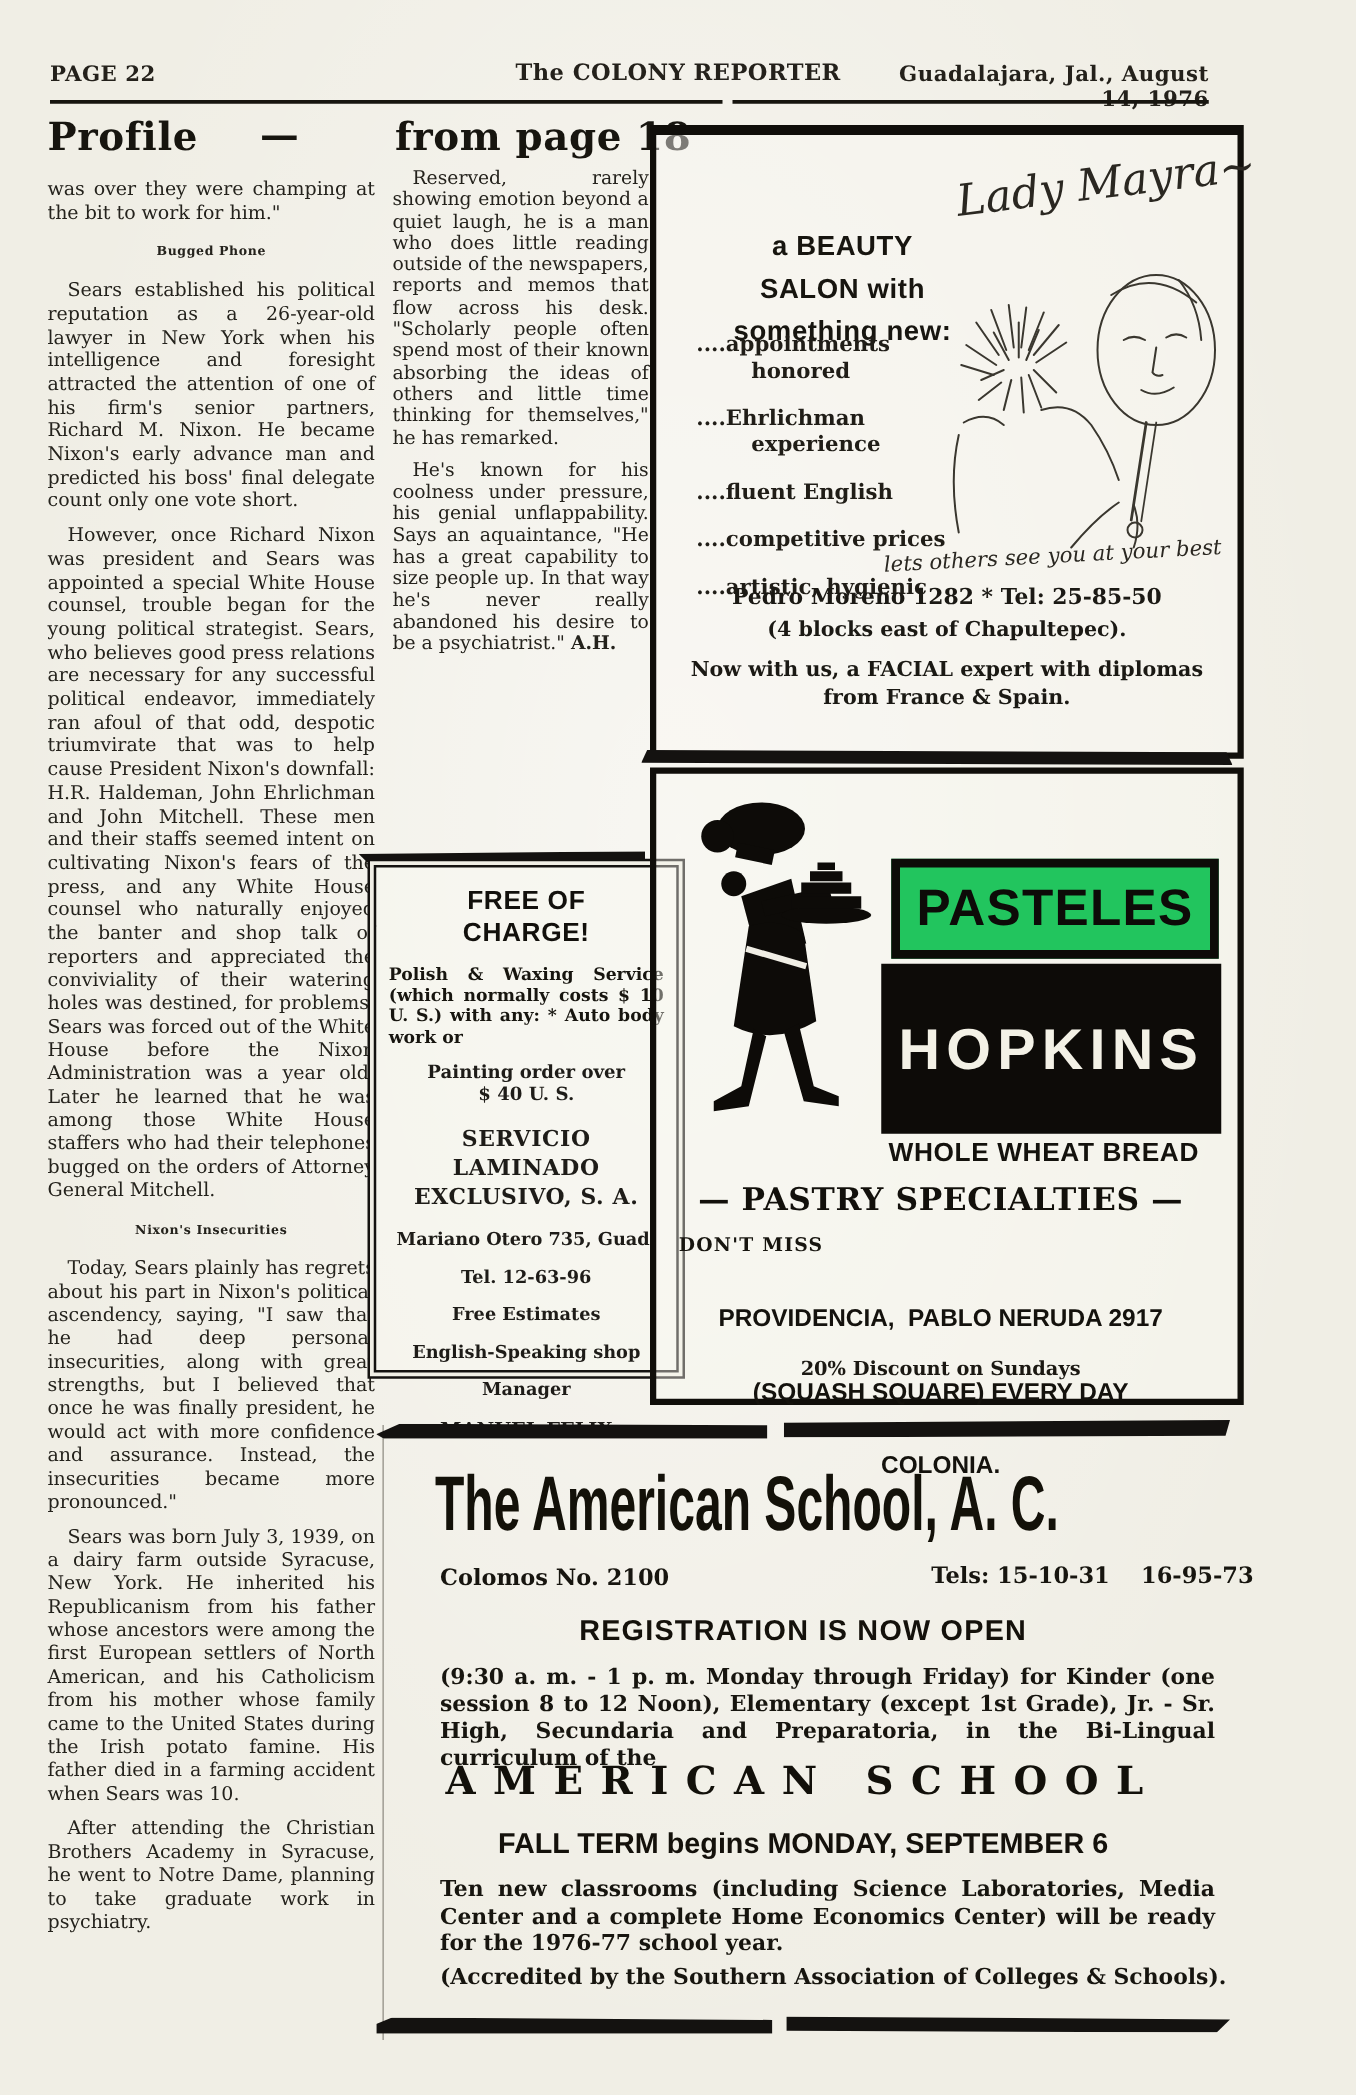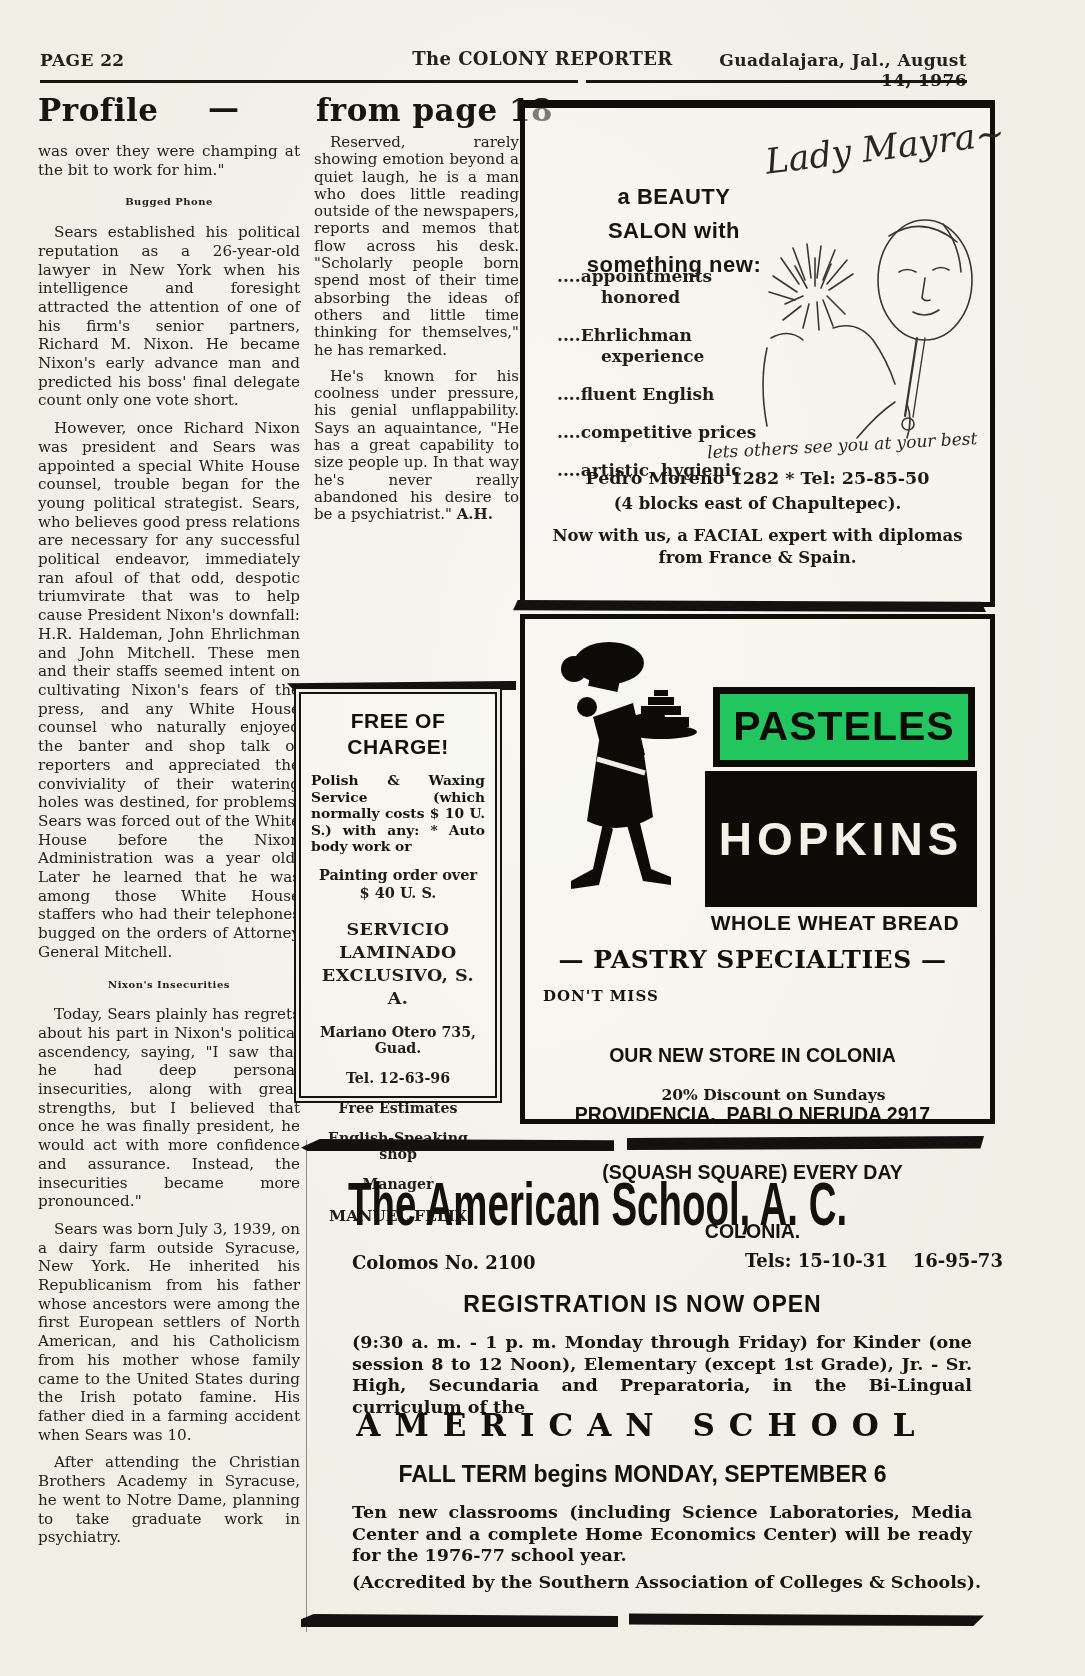--- a/index.html
+++ b/index.html
@@ -31,40 +31,40 @@
   
   .beauty-box{left:520px;top:100px;width:465px;height:494px;border:5px solid #100e0a;border-top-width:8px;background:rgba(250,249,243,.45);}
   .beauty-head{left:30px;top:36px;width:238px;font-weight:bold;font-size:22px;line-height:34px;text-align:center;color:#17150f;letter-spacing:.5px;margin-top:36px;}
   .script{font-style:italic;color:#2a2721;font-family:"DejaVu Serif", serif;}
   .beauty-brand{left:238px;top:34px;width:230px;font-size:35px;transform:rotate(-7deg);transform-origin:left top;white-space:nowrap;}
   .beauty-bullets{left:32px;top:158px;width:205px;font-weight:bold;font-size:17px;color:#201d17;}
   .beauty-bullets div{margin-bottom:17px;padding-left:44px;text-indent:-44px;line-height:21px;}
   .beauty-tagline{left:182px;top:327px;width:280px;font-size:17px;transform:rotate(-3deg);white-space:nowrap;}
   .beauty-addr{left:10px;width:445px;font-weight:bold;text-align:center;color:#1b1914;}
   
-  .free-box{left:299px;top:692px;width:198px;height:406px;border:2px solid #141210;
+  .free-box{left:299px;top:692px;width:244px;height:406px;border:2px solid #141210;
             box-shadow:0 0 0 3px #f0eee5, 0 0 0 5px #141210;background:rgba(250,249,243,.4);
             padding:14px 10px;box-sizing:border-box;}
   .free-title{font-weight:bold;font-size:21px;line-height:26px;text-align:center;letter-spacing:.5px;color:#12100c;}
   .free-body{font-weight:bold;font-size:13.8px;line-height:16.5px;text-align:justify;margin-top:12px;color:#17150f;}
   .free-offer{font-weight:bold;font-size:14.5px;line-height:18px;text-align:center;margin-top:11px;}
   .free-co{font-weight:bold;font-size:17.5px;line-height:23px;text-align:center;margin-top:16px;letter-spacing:.5px;}
   .free-item{font-weight:bold;font-size:14.2px;text-align:center;margin-top:14px;}
   .free-item.big{font-size:15.5px;}
   
   .hop-box{left:520px;top:614px;width:465px;height:500px;border:5px solid #100e0a;background:rgba(250,249,243,.4);}
   .hop-pasteles{left:188px;top:68px;width:248px;height:66px;border:7px solid #0d0b08;background:#22c55e;
                 font-weight:bold;font-size:41px;line-height:64px;text-align:center;letter-spacing:1px;color:#0d0b08;}
   .hop-hopkins{left:180px;top:152px;width:272px;height:136px;background:#0d0b08;
                font-weight:bold;font-size:46px;line-height:136px;text-align:center;letter-spacing:5px;color:#f3f1e6;}
   .hop-wheat{left:160px;top:292px;width:300px;font-weight:bold;font-size:21px;text-align:center;color:#14120d;letter-spacing:.5px;}
   .hop-pastry{left:0;top:326px;width:455px;font-weight:bold;font-size:25px;text-align:center;color:#12100b;letter-spacing:.5px;}
   .hop-miss{left:18px;top:368px;font-weight:bold;font-size:15px;color:#17150f;letter-spacing:1px;}
   .hop-store{left:0;top:388px;width:455px;font-weight:bold;font-size:19.5px;line-height:19.5px;text-align:center;color:#14120d;white-space:pre;}
-  .hop-disc{left:0;top:466px;width:455px;font-weight:bold;font-size:15.5px;text-align:center;color:#1b1812;padding-left:21px;}
+  .hop-disc{left:0;top:466px;width:455px;font-weight:bold;font-size:15.5px;text-align:center;color:#1b1812;}
   
   .school-title{left:348px;top:1168px;font-weight:bold;font-size:62px;letter-spacing:0;color:#131109;
                 transform:scaleX(.62);transform-origin:left top;white-space:nowrap;}
   .school-row{font-weight:bold;font-size:18px;color:#17150f;}
   .school-reg{left:300px;top:1291px;width:685px;text-align:center;font-weight:bold;font-size:23px;letter-spacing:1px;color:#14110b;}
   .school-para{left:352px;width:620px;font-weight:bold;font-size:17.5px;line-height:21.5px;text-align:justify;color:#17150f;}
   .school-name{left:300px;top:1407px;width:685px;text-align:center;font-weight:bold;font-size:31px;letter-spacing:14px;color:#12100a;}
   .school-fall{left:300px;top:1461px;width:685px;text-align:center;font-weight:bold;font-size:23px;color:#14110b;}
   .vrule{width:1px;background:#8f8c82;}
 </style>
@@ -86,21 +86,21 @@
   <div class="subhead">Bugged Phone</div>
   <p class="ind">Sears established his political reputation as a 26-year-old lawyer in New York when his intelligence and foresight attracted the attention of one of his firm's senior partners, Richard M. Nixon. He became Nixon's early advance man and predicted his boss' final delegate count only one vote short.</p>
   <p class="ind">However, once Richard Nixon was president and Sears was appointed a special White House counsel, trouble began for the young political strategist. Sears, who believes good press relations are necessary for any successful political endeavor, immediately ran afoul of that odd, despotic triumvirate that was to help cause President Nixon's downfall: H.R. Haldeman, John Ehrlichman and John Mitchell. These men and their staffs seemed intent on cultivating Nixon's fears of the press, and any White House counsel who naturally enjoyed the banter and shop talk of reporters and appreciated the conviviality of their watering holes was destined, for problems. Sears was forced out of the White House before the Nixon Administration was a year old. Later he learned that he was among those White House staffers who had their telephones bugged on the orders of Attorney General Mitchell.</p>
   <div class="subhead">Nixon's Insecurities</div>
   <p class="ind">Today, Sears plainly has regrets about his part in Nixon's political ascendency, saying, "I saw that he had deep personal insecurities, along with great strengths, but I believed that once he was finally president, he would act with more confidence and assurance. Instead, the insecurities became more pronounced."</p>
   <p class="ind">Sears was born July 3, 1939, on a dairy farm outside Syracuse, New York. He inherited his Republicanism from his father whose ancestors were among the first European settlers of North American, and his Catholicism from his mother whose family came to the United States during the Irish potato famine. His father died in a farming accident when Sears was 10.</p>
   <p class="ind">After attending the Christian Brothers Academy in Syracuse, he went to Notre Dame, planning to take graduate work in psychiatry.</p>
 </div>
 
 <div class="abs col col2" style="left:314px;top:134px;">
-  <p class="ind">Reserved, rarely showing emotion beyond a quiet laugh, he is a man who does little reading outside of the newspapers, reports and memos that flow across his desk. "Scholarly people born spend most of their time absorbing the ideas of others and little time thinking for themselves," he has remarked.</p>
+  <p class="ind">Reserved, rarely showing emotion beyond a quiet laugh, he is a man who does little reading outside of the newspapers, reports and memos that flow across his desk. "Scholarly people often spend most of their known absorbing the ideas of others and little time thinking for themselves," he has remarked.</p>
   <p class="ind"><span>He's known for his coolness under pressure, his genial unflappability. Says an aquaintance, "He has a great capability to size people up. In that way he's never really abandoned his desire to be a psychiatrist."</span> <span class="byline">A.H.</span></p>
 </div>
 
 <div class="abs beauty-box">
   <div class="abs beauty-head sans">
     <div>a BEAUTY</div>
     <div>SALON with</div>
     <div>something new:</div>
   </div>
   <div class="abs script beauty-brand">Lady Mayra~</div>
@@ -208,21 +208,20 @@
       <path d="M92 182 L104 232 L124 240 L124 248 L96 244 L80 188 Z"></path>
     </g>
     <path d="M50 122 L98 136" stroke="#f0eee5" stroke-width="5"></path>
   </svg>
   <div class="abs hop-pasteles sans">PASTELES</div>
   <div class="abs hop-hopkins sans">HOPKINS</div>
   <div class="abs hop-wheat sans">WHOLE WHEAT BREAD</div>
   <div class="abs hop-pastry">— PASTRY SPECIALTIES —</div>
   <div class="abs hop-miss">DON'T MISS</div>
   <div class="abs hop-store sans">
-    <div>OUR NEW STORE IN COLONIA</div>
     <div>PROVIDENCIA,  PABLO NERUDA 2917</div>
     <div>(SQUASH SQUARE) EVERY DAY</div>
     <div>COLONIA.</div>
   </div>
   <div class="abs hop-disc">20% Discount on Sundays</div>
 </div>
 
 <div class="abs vrule" style="left:306px;top:1140px;height:492px;"></div>
 <div class="abs bar" style="left:301px;top:1139px;width:313px;height:12px;clip-path:polygon(0 70%,6% 0,100% 10%,100% 100%,2% 100%);"></div>
 <div class="abs bar" style="left:627px;top:1136px;width:357px;height:14px;clip-path:polygon(0 15%,100% 0,99% 90%,0 100%);"></div>

